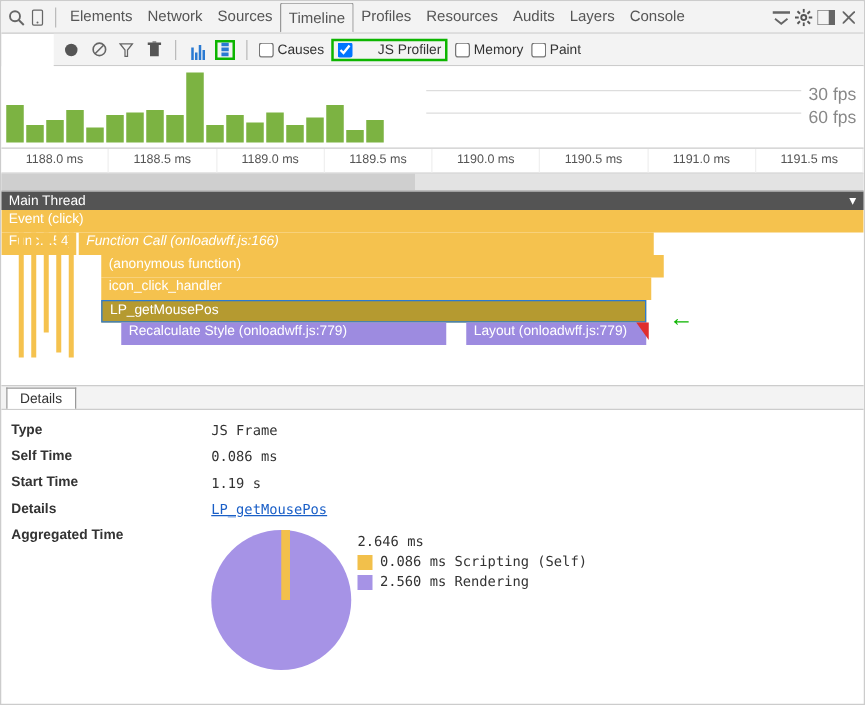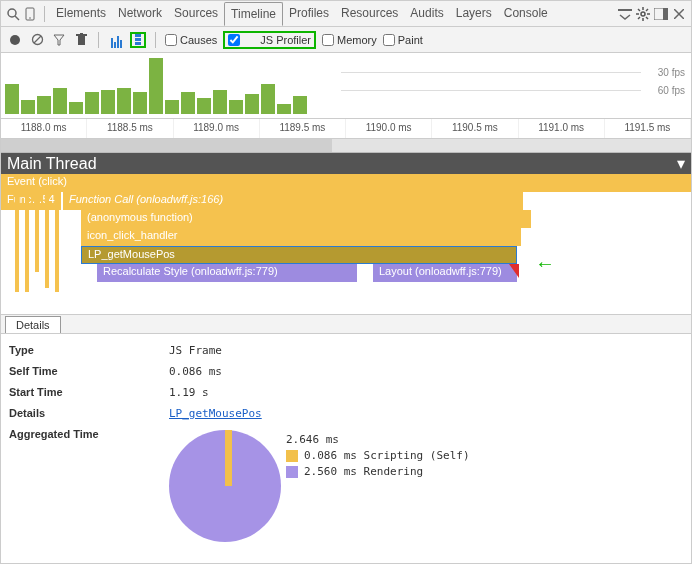--- a/index.html
+++ b/index.html
@@ -4,37 +4,37 @@
 <style>
 * { box-sizing: border-box; margin: 0; padding: 0; }
 body { font-family: "Lucida Grande", Arial, sans-serif; font-size: 12px; color: #333; background: #fff; width: 692px; height: 564px; overflow: hidden; border: 1px solid #ccc; }
 .toolbar { display: flex; align-items: center; height: 26px; border-bottom: 1px solid #ccc; background: #f3f3f3; padding: 0 4px; gap: 2px; }
 .tb-icon { width: 16px; height: 16px; display: inline-flex; align-items: center; justify-content: center; cursor: pointer; }
 .tb-sep { width: 1px; height: 16px; background: #bbb; margin: 0 3px; }
 .tabs { display: flex; gap: 0; font-size: 12px; }
 .tab { padding: 4px 6px; cursor: pointer; color: #555; }
 .tab.active { border: 1px solid #999; border-bottom-color: #f3f3f3; background: #f3f3f3; border-radius: 2px 2px 0 0; }
 .spacer { flex: 1; }
-.panel-toolbar { display: flex; align-items: center; height: 26px; border-bottom: 1px solid #ccc; background: #f3f3f3; padding: 0 6px; gap: 6px; }
+.panel-toolbar { display: flex; align-items: center; height: 26px; border-bottom: 1px solid #ccc; background: #f3f3f3; padding: 0 6px; gap: 6px; margin-left: 42px; }
 .chk { display: flex; align-items: center; gap: 3px; font-size: 11px; }
 .chk input { width: 12px; height: 12px; }
 .hl { border: 2px solid #0db500; padding: 1px 3px; gap: 20px; }
 .bars-icon { display: inline-flex; gap: 1px; align-items: flex-end; }
 .bars-icon span { width: 2px; display: inline-block; background: #2a7ad2; }
 .overview { position: relative; height: 66px; border-bottom: 1px solid #ccc; background: #fff; }
 .ov-bars { position: absolute; left: 4px; bottom: 4px; display: flex; gap: 2px; align-items: flex-end; height: 58px; }
 .ov-bar { width: 14px; background: #7cb342; }
-.fps-label { position: absolute; right: 6px; font-size: 10px; color: #888; }
+.fps-label { position: absolute; right: 6px; font-size: 14px; color: #888; }
 .fps30 { top: 14px; } .fps60 { top: 32px; }
 .fps-line { position: absolute; right: 50px; height: 1px; background: #ddd; width: 300px;}
 .ruler { height: 20px; border-bottom: 1px solid #ccc; background: #fff; display: flex; font-size: 10px; color: #555; }
 .ruler span { flex: 1; text-align: center; border-right: 1px solid #f0f0f0; padding-top: 3px;}
 .scroll-strip { height: 14px; background: #e3e3e3; border-bottom: 1px solid #bbb; position: relative;}
 .scroll-thumb { position: absolute; left:0; top:0; height:100%; width: 48%; background: #cfcfcf; }
-.thread-header { background: #545454; color: #fff; font-size: 16px; padding: 1px 6px; display:flex; justify-content: space-between; align-items:center; }
+.thread-header { background: #545454; color: #fff; font-size: 11px; padding: 1px 6px; display:flex; justify-content: space-between; align-items:center; }
 .flame { position: relative; height: 140px; background: #fff; overflow: hidden; }
 .row { position: absolute; height: 18px; color: #fff; font-size: 11px; padding: 1px 6px; white-space: nowrap; overflow: hidden; }
 .r0{top:0;left:0;width:100%;background:#f5c24e;}
 .r1a{top:18px;left:0;width:60px;background:#f5c24e;}
 .r1b{top:18px;left:62px;width:460px;background:#f5c24e;font-style:italic;}
 .r2{top:36px;left:80px;width:450px;background:#f5c24e;}
 .r3{top:54px;left:80px;width:440px;background:#f5c24e;}
 .r4{top:72px;left:80px;width:436px;background:#b59a30;border:1px solid #2a7ad2;}
 .r5a{top:90px;left:96px;width:260px;background:#9d8be0;}
 .r5b{top:90px;left:372px;width:144px;background:#9d8be0;}

